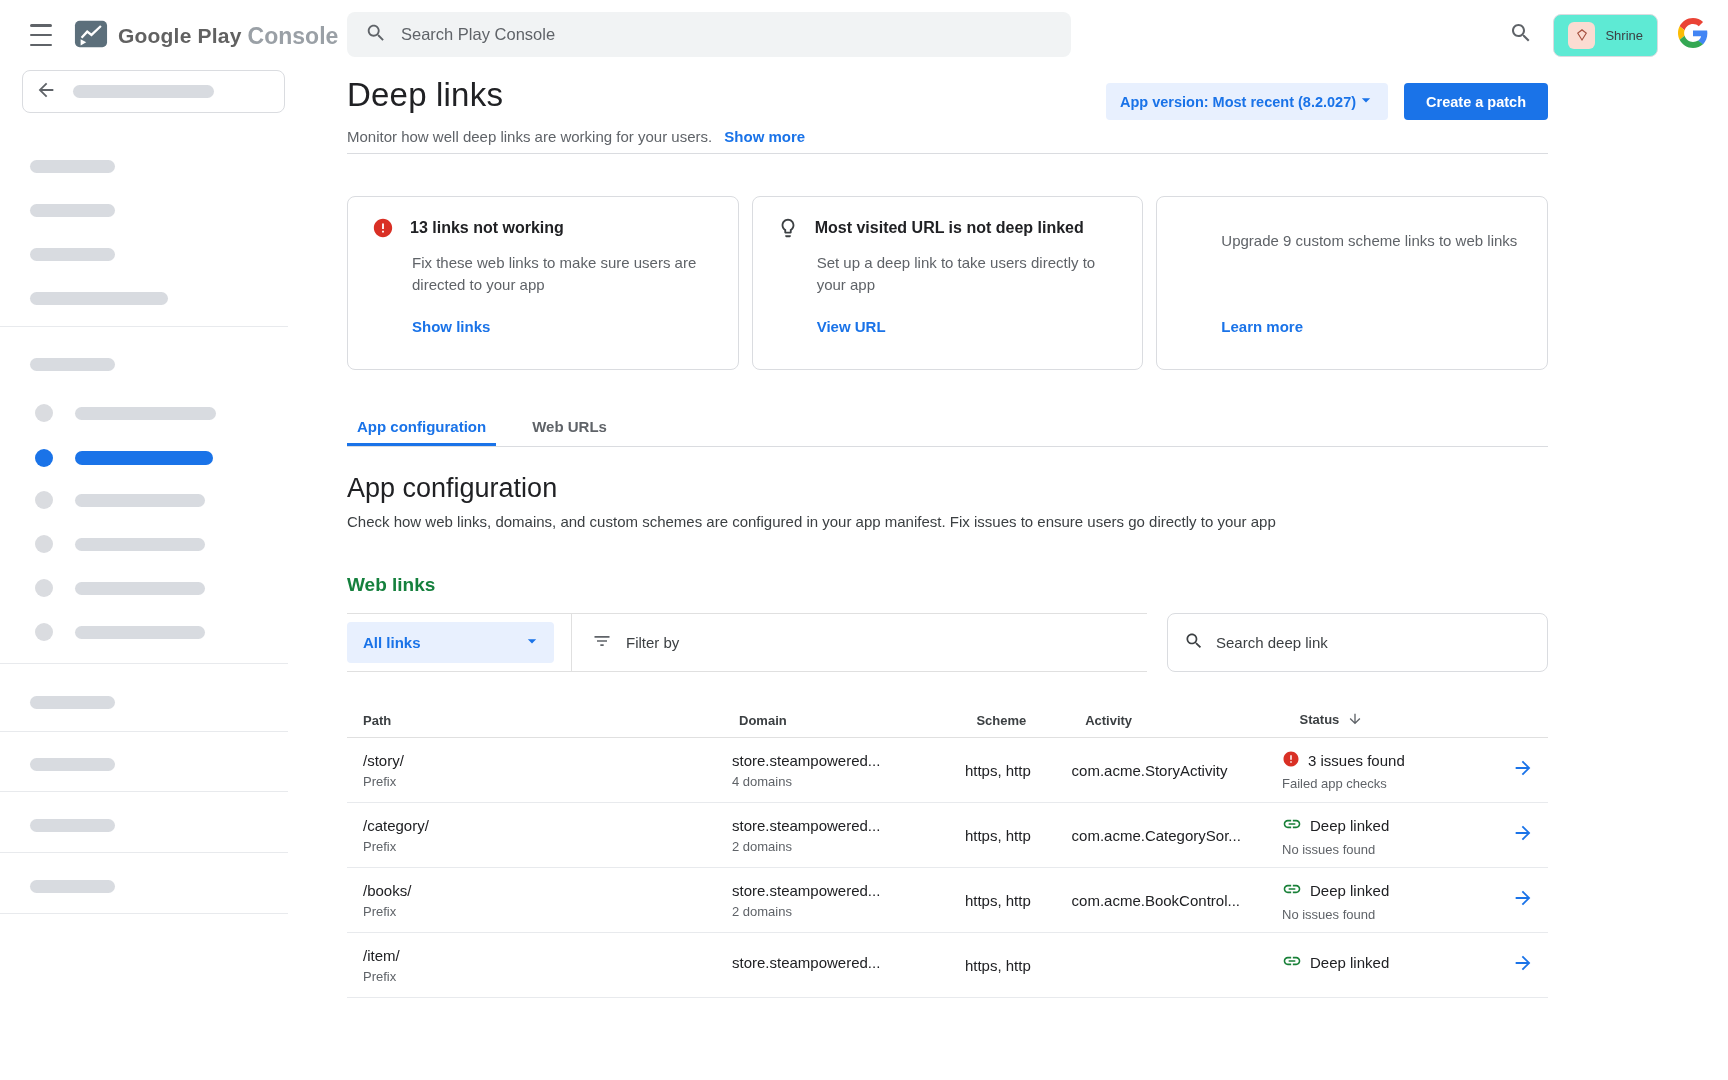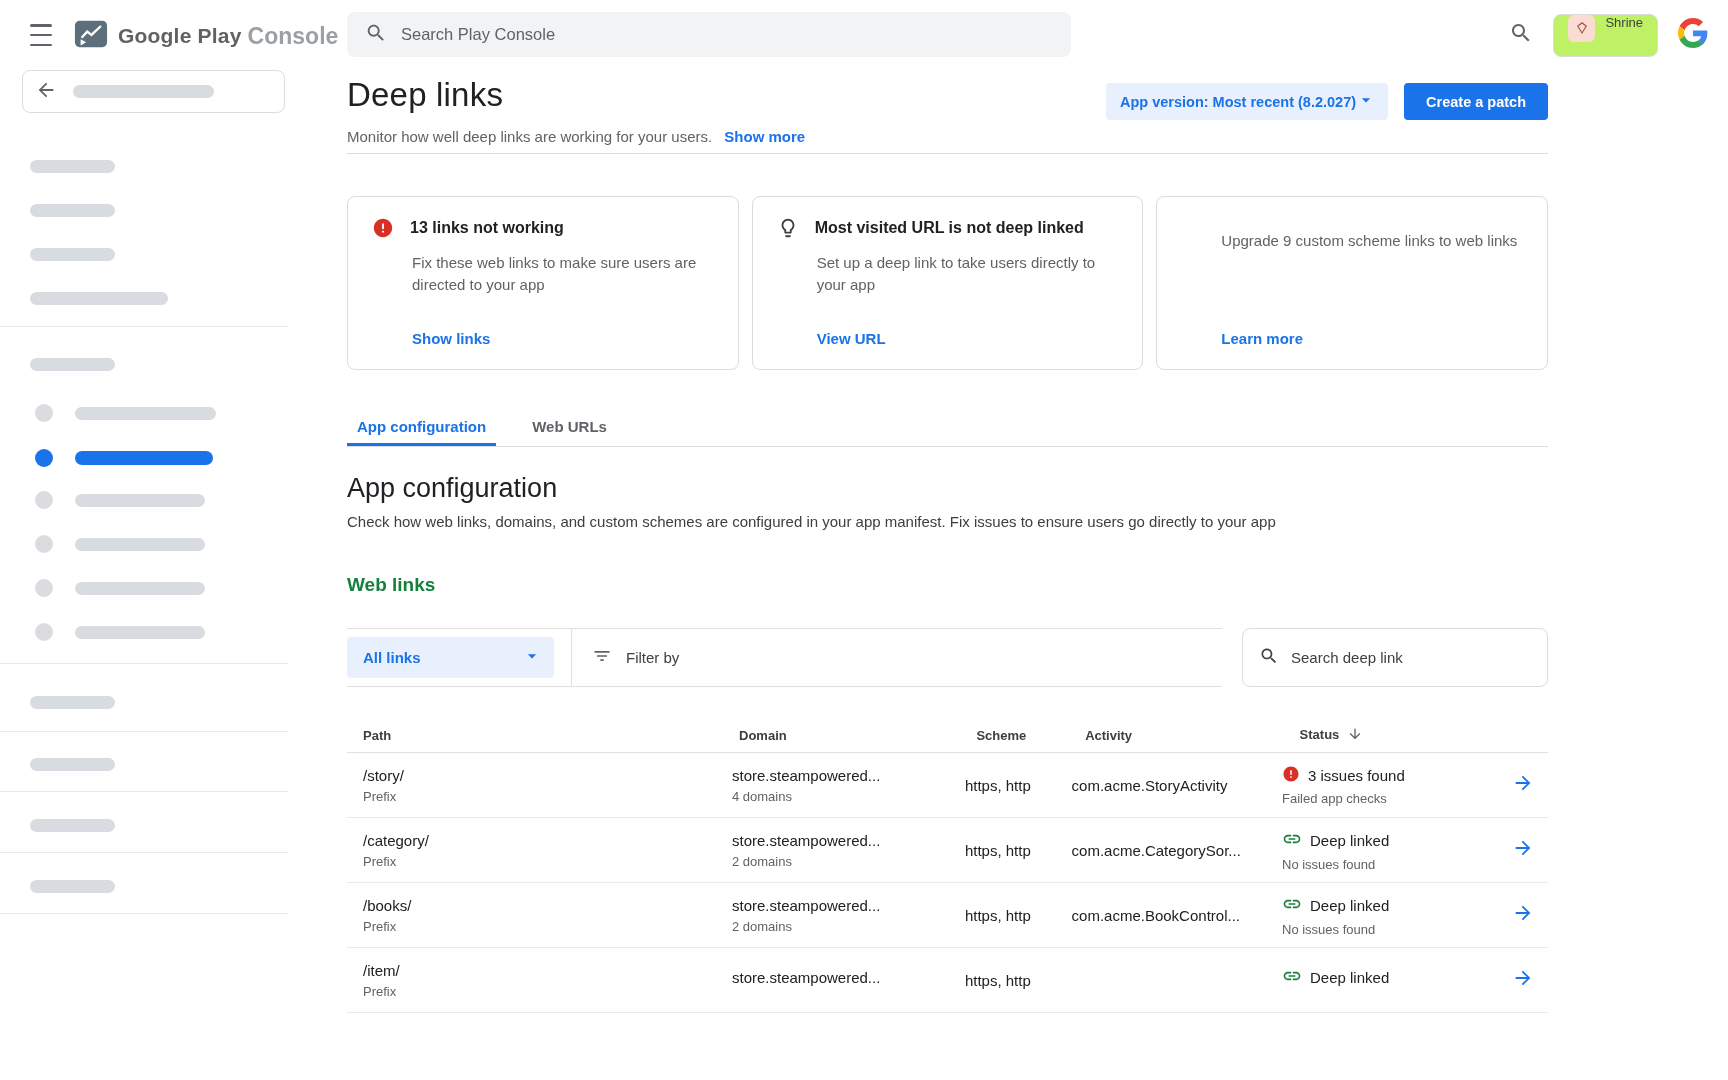--- a/index.html
+++ b/index.html
@@ -13,22 +13,22 @@
   .hamburger span { display:block; width:22px; height:2.5px; background:#5f6368; border-radius:2px; }
   .logo { position:absolute; left:74px; top:17px; display:flex; align-items:center; gap:10px; }
   .logo-bold { font-size:21px; font-weight:700; color:#616161; letter-spacing:.2px; }
   .logo-light { font-size:23px; font-weight:700; color:#9aa0a6; margin-left:-4px; }
   .global-search { position:absolute; left:347px; top:12px; width:724px; height:45px;
     background:#f1f3f4; border-radius:8px; display:flex; align-items:center; padding:0 18px; gap:14px; }
   .global-search input { flex:1; border:none; outline:none; background:transparent; font-size:16.5px;
     font-family:"Liberation Sans",sans-serif; color:#202124; }
   .global-search input::placeholder { color:#5f6368; }
   .topbar-right { position:absolute; right:20px; top:0; height:70px; display:flex; align-items:center; gap:20px; }
-  .app-chip { height:43px; border:1px solid #dadce0; border-radius:8px; background:#bef264;
-    display:flex; gap:10px; padding:0 14px; cursor:pointer; }
+  .app-chip { height:43px; border:1px solid #dadce0; border-radius:8px; background:#5eead4;
+    display:flex; align-items:center; gap:10px; padding:0 14px; cursor:pointer; }
   .app-chip-iconbox { width:27px; height:27px; background:#fbdcd2; border-radius:6px;
     display:flex; align-items:center; justify-content:center; }
   .app-chip-label { font-size:13px; color:#3c4043; }
 
   
   .sidebar { position:absolute; left:0; top:70px; width:288px; height:1010px; background:#fff; }
   .sb-box { position:absolute; left:22px; top:0; width:263px; height:43px; border:1px solid #dadce0;
     border-radius:8px; display:flex; align-items:center; gap:16px; padding:0 12px; cursor:pointer; }
   .sk { background:#d8dbe0; border-radius:7px; height:13px; }
   .sb-bar { position:absolute; left:30px; }
@@ -51,43 +51,43 @@
   .subtitle { margin-top:8px; font-size:15px; color:#5f6368; }
   .subtitle a { color:#1a73e8; font-weight:700; text-decoration:none; margin-left:8px; cursor:pointer; }
   .divider { height:1px; background:#dadce0; margin-top:8px; }
 
   .cards { display:flex; gap:13px; margin-top:42px; }
   .card { flex:1; border:1px solid #dadce0; border-radius:8px; padding:20px 24px 16px; height:174px;
     position:relative; background:#fff; }
   .card-head { display:flex; align-items:center; gap:16px; }
   .card-title { font-size:16px; font-weight:700; color:#202124; }
   .card-body { margin:13px 0 0 40px; font-size:15px; line-height:22px; color:#5f6368; max-width:310px; }
-  .card-action { position:absolute; left:64px; bottom:22px; font-size:15px; font-weight:700;
+  .card-action { position:absolute; left:64px; bottom:34px; font-size:15px; font-weight:700;
     color:#1a73e8; cursor:pointer; text-decoration:none; }
   .err-badge { width:22px; height:22px; flex:0 0 auto; }
 
   .tabs { display:flex; gap:26px; border-bottom:1px solid #dadce0; margin-top:38px; }
   .tab { padding:10px 10px 8px; font-size:15px; font-weight:700; color:#5f6368; cursor:pointer;
     border-bottom:3px solid transparent; }
   .tab.active { color:#1a73e8; border-bottom-color:#1a73e8; }
 
   h2.section-title { margin-top:26px; font-size:27px; font-weight:500; color:#202124; }
   .section-desc { margin-top:9px; font-size:15px; color:#3c4043; }
   h3.weblinks-title { margin-top:44px; font-size:19px; font-weight:700; color:#15803d; }
 
-  .filter-bar { display:flex; margin-top:32px; align-items:stretch; }
+  .filter-bar { display:flex; margin-top:17px; align-items:stretch; }
   .filter-left { flex:1; display:flex; align-items:center; height:59px;
     border-top:1px solid #e0e0e0; border-bottom:1px solid #e0e0e0; margin-right:20px; }
   .links-select { width:207px; height:41px; background:#e8f0fe; border-radius:4px; display:flex;
     align-items:center; justify-content:space-between; padding:0 12px 0 16px; cursor:pointer; }
   .links-select span { color:#1a73e8; font-size:15px; font-weight:700; }
   .vdiv { width:1px; height:59px; background:#e0e0e0; margin-left:17px; }
   .filter-by { display:flex; align-items:center; gap:14px; margin-left:20px; color:#3c4043;
     font-size:15px; cursor:pointer; }
-  .search-box { width:306px; height:59px; border:1px solid #dadce0; border-radius:8px; background:#fff;
+  .search-box { width:381px; height:59px; border:1px solid #dadce0; border-radius:8px; background:#fff;
     display:flex; align-items:center; gap:12px; padding:0 16px; }
   .search-box input { flex:1; border:none; outline:none; background:transparent; font-size:15px;
     font-family:"Liberation Sans",sans-serif; color:#202124; }
   .search-box input::placeholder { color:#3c4043; }
 
   .table { margin-top:32px; }
   .t-head { display:flex; align-items:center; height:34px; border-bottom:1px solid #e0e0e0;
     font-size:13px; font-weight:700; color:#3c4043; padding-left:16px; }
   .t-row { display:flex; align-items:center; height:65px; border-bottom:1px solid #e8eaed; padding-left:16px; }
   .c-path { width:377px; } .c-domain { width:238px; } .c-scheme { width:109px; }

